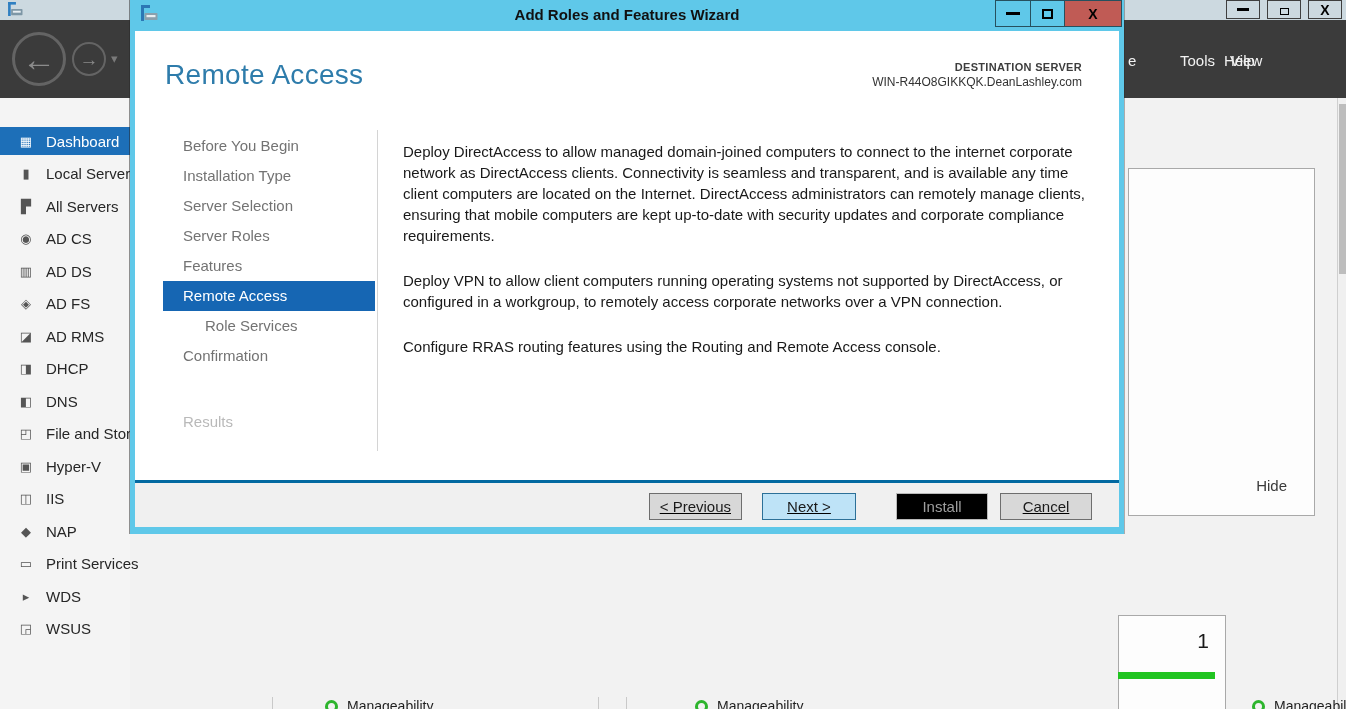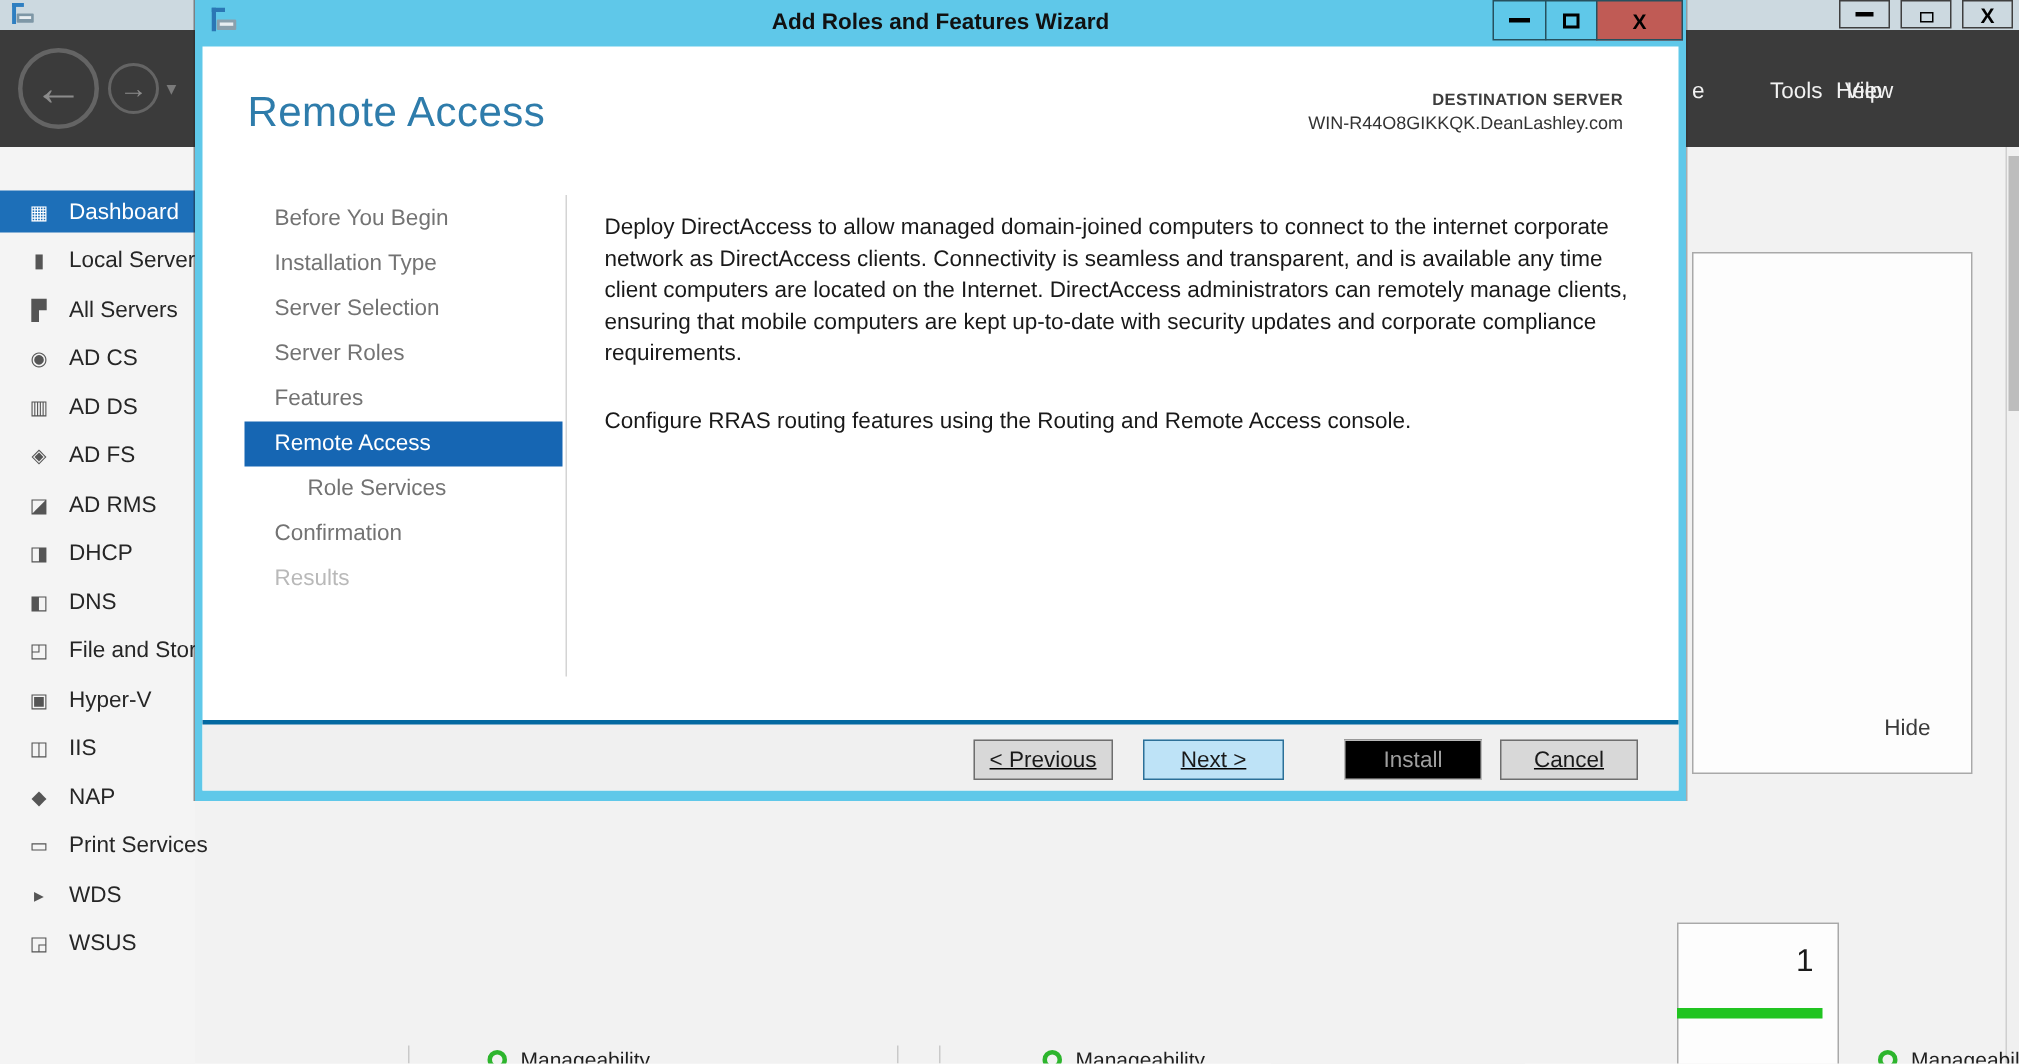--- a/index.html
+++ b/index.html
@@ -65,21 +65,21 @@
   .wz-header h1 { position:absolute; left:30px; top:28px; font-size:28px; font-weight:300; color:#2e7cab; letter-spacing:.3px; }
   .dest { position:absolute; right:37px; top:30px; text-align:right; }
   .dest-label { font-size:11px; font-weight:700; color:#3d3d3d; letter-spacing:.3px; }
   .dest-server { font-size:12px; color:#333; margin-top:2px; }
 
   .wz-content { position:relative; flex:1; }
   .wz-nav { position:absolute; left:28px; top:16px; width:212px; }
   .nav-item { height:30px; line-height:30px; padding-left:20px; font-size:15px; color:#737373; white-space:nowrap; cursor:default; }
   .nav-item.indent { padding-left:42px; }
   .nav-item.selected { background:#1666b3; color:#fff; }
-  .nav-item.disabled { color:#b9b9b9; }
+  .nav-item.disabled { color:#b9b9b9;margin-top:36px; }
   .wz-divider { position:absolute; left:242px; top:15px; bottom:29px; width:1px; background:#d4d4d4; }
   .wz-text { position:absolute; left:268px; top:26px; width:692px; }
   .wz-text p { margin:0 0 24px 0; font-size:15px; line-height:21px; color:#191919; }
 
   .wz-footer { flex:none; height:47px; background:#f0f0f0; border-top:3px solid #0369a1; display:flex; justify-content:flex-end; align-items:flex-start; padding:10px 27px 0 0; }
   .btn { height:27px; border:1px solid #6e6e6e; background:#d8d8d8; font-size:15px; color:#1a1a1a; font-family:inherit; min-width:86px; padding:0 10px; cursor:default; }
   .btn-next { background:#bee3f7; border-color:#2c7098; min-width:94px; margin-left:20px; }
   .btn-disabled { background:#000000; border-color:#bababa; color:#9f9f9f; min-width:92px; margin-left:40px; }
   .btn-cancel { min-width:92px; margin-left:12px; }
 </style>
@@ -259,20 +259,21 @@
           <div class="nav-item">Server Roles</div>
           <div class="nav-item">Features</div>
           <div class="nav-item selected">Remote Access</div>
           <div class="nav-item indent">Role Services</div>
           <div class="nav-item">Confirmation</div>
           <div class="nav-item disabled">Results</div>
         </div>
         <div class="wz-divider"></div>
         <div class="wz-text">
           <p>Deploy DirectAccess to allow managed domain-joined computers to connect to the internet corporate network as DirectAccess clients. Connectivity is seamless and transparent, and is available any time client computers are located on the Internet. DirectAccess administrators can remotely manage clients, ensuring that mobile computers are kept up-to-date with security updates and corporate compliance requirements.</p>
+          <p>Deploy VPN to allow client computers running operating systems not supported by DirectAccess, or configured in a workgroup, to remotely access corporate networks over a VPN connection.</p>
           <p>Configure RRAS routing features using the Routing and Remote Access console.</p>
         </div>
       </div>
 
       <div class="wz-footer">
         <button class="btn">&lt; Previous</button>
         <button class="btn btn-next">Next &gt;</button>
         <button class="btn btn-disabled">Install</button>
         <button class="btn btn-cancel">Cancel</button>
       </div>

